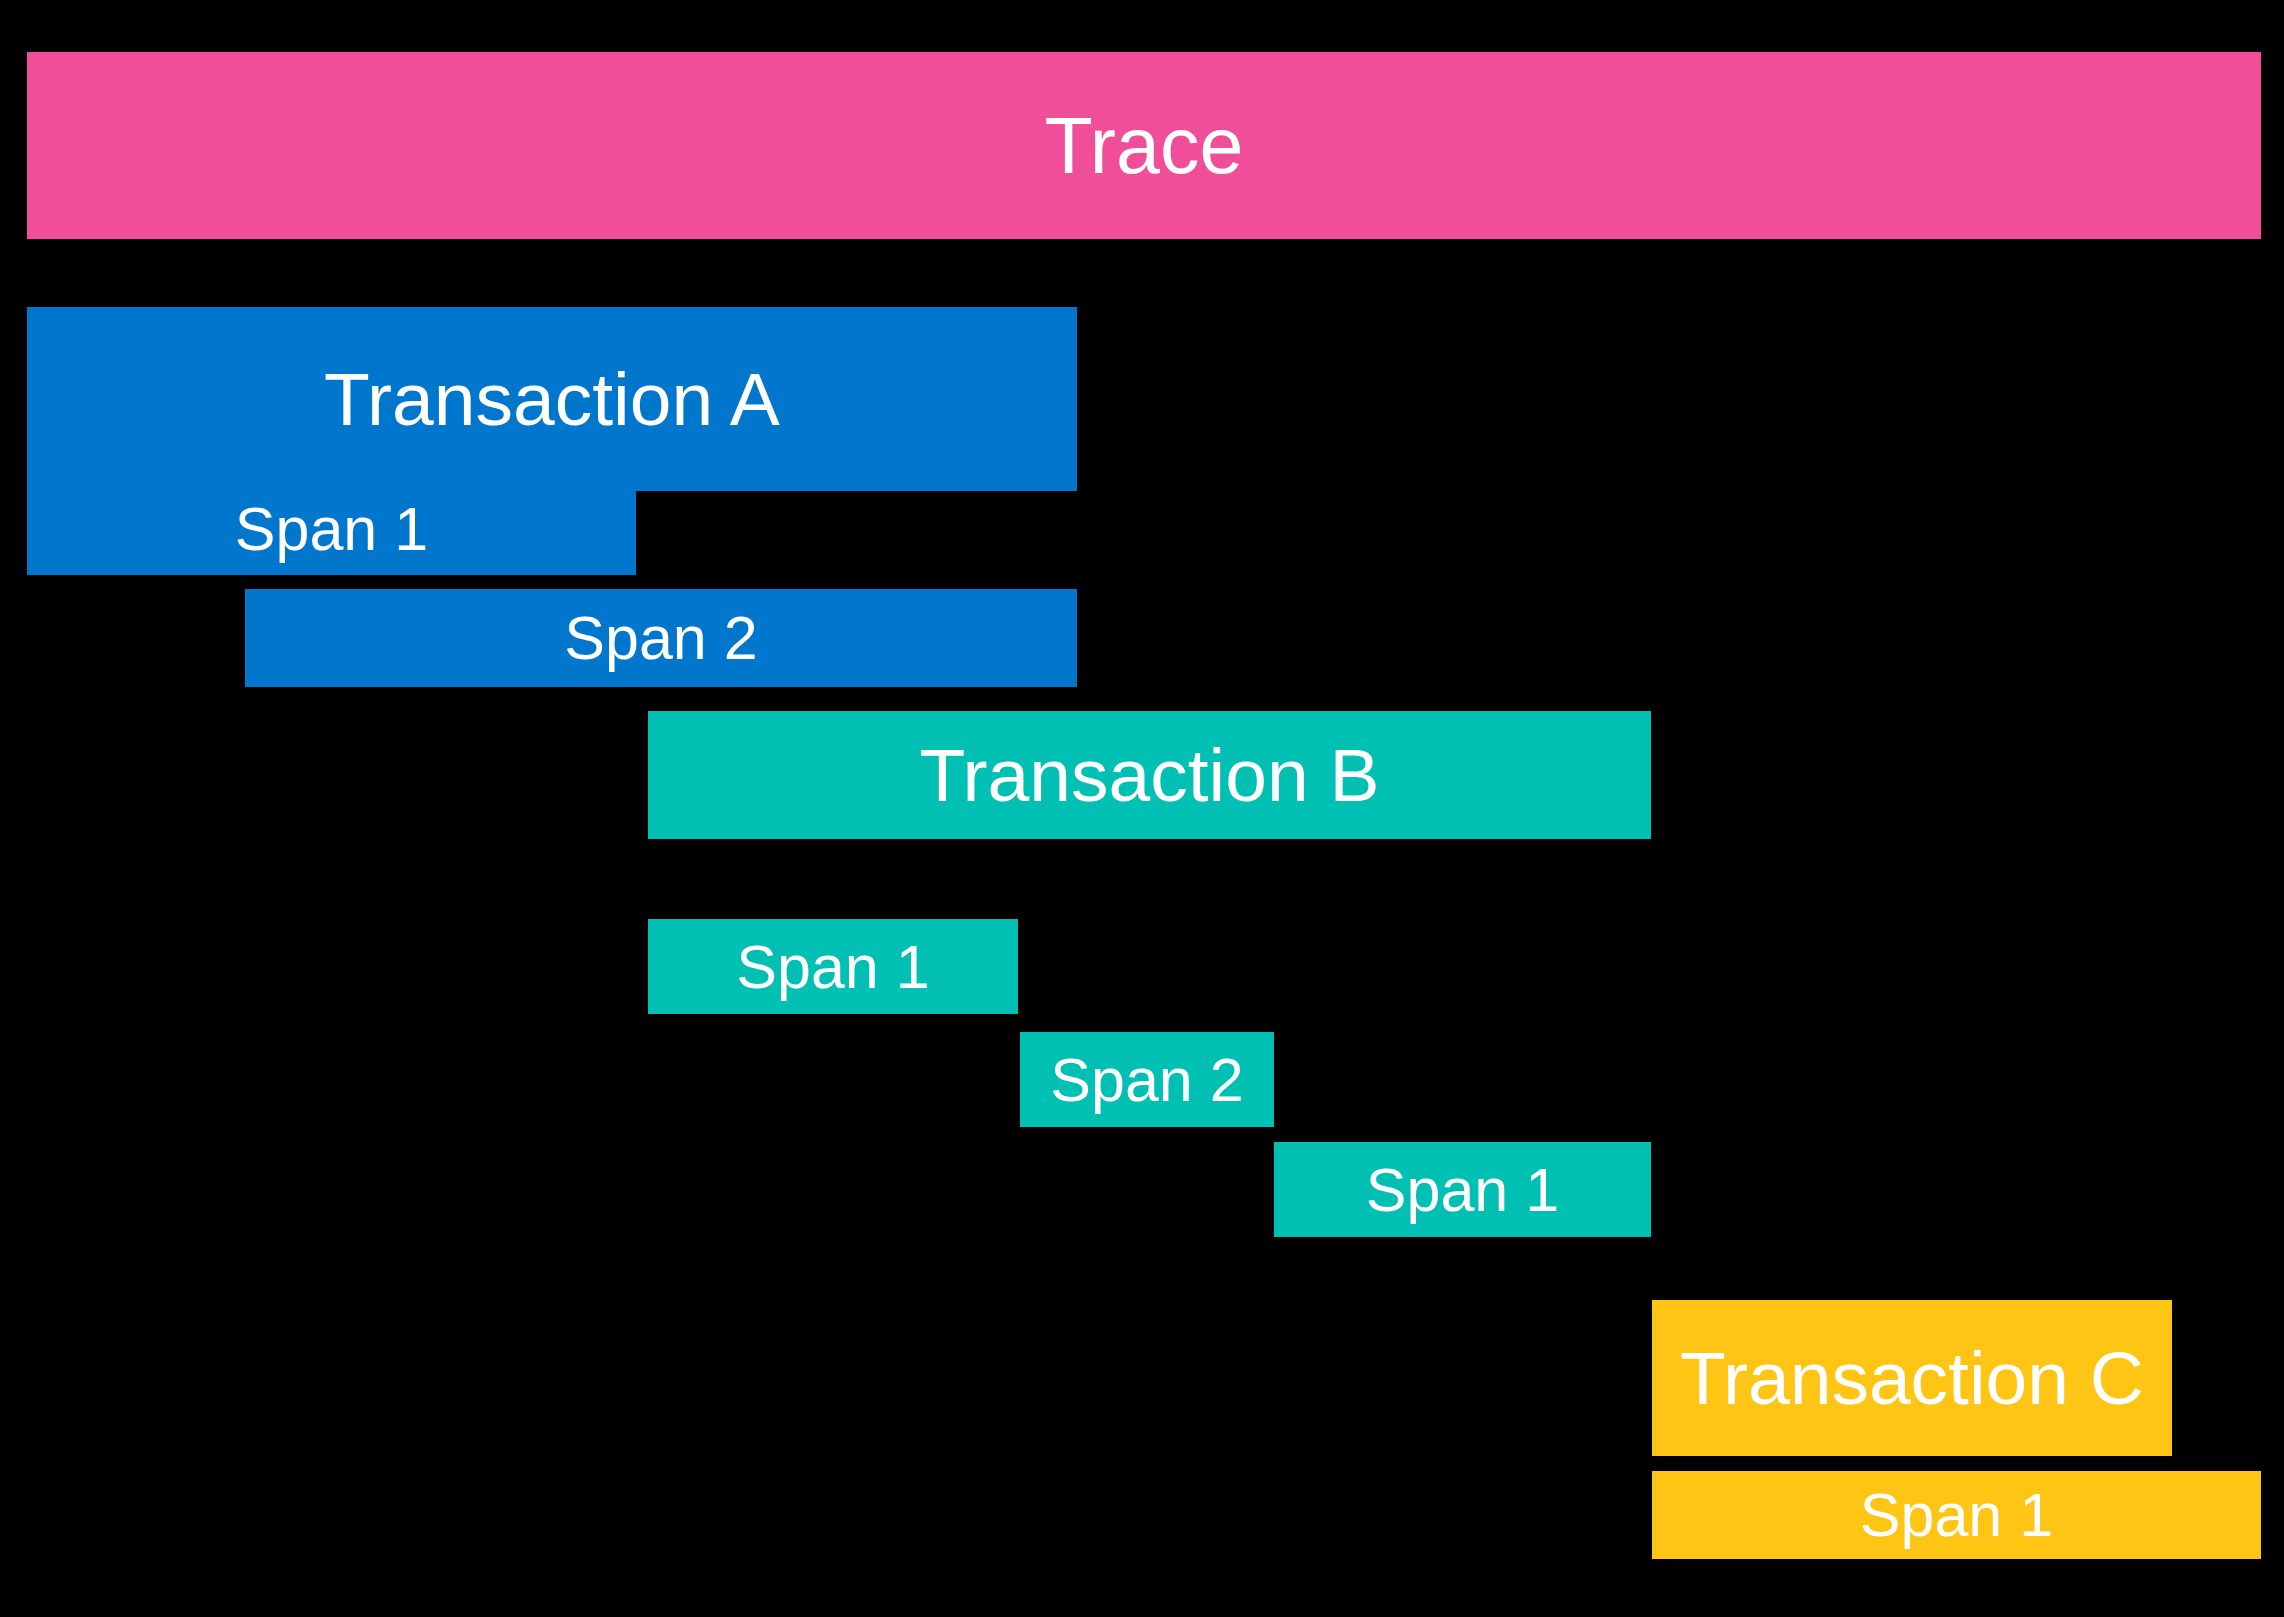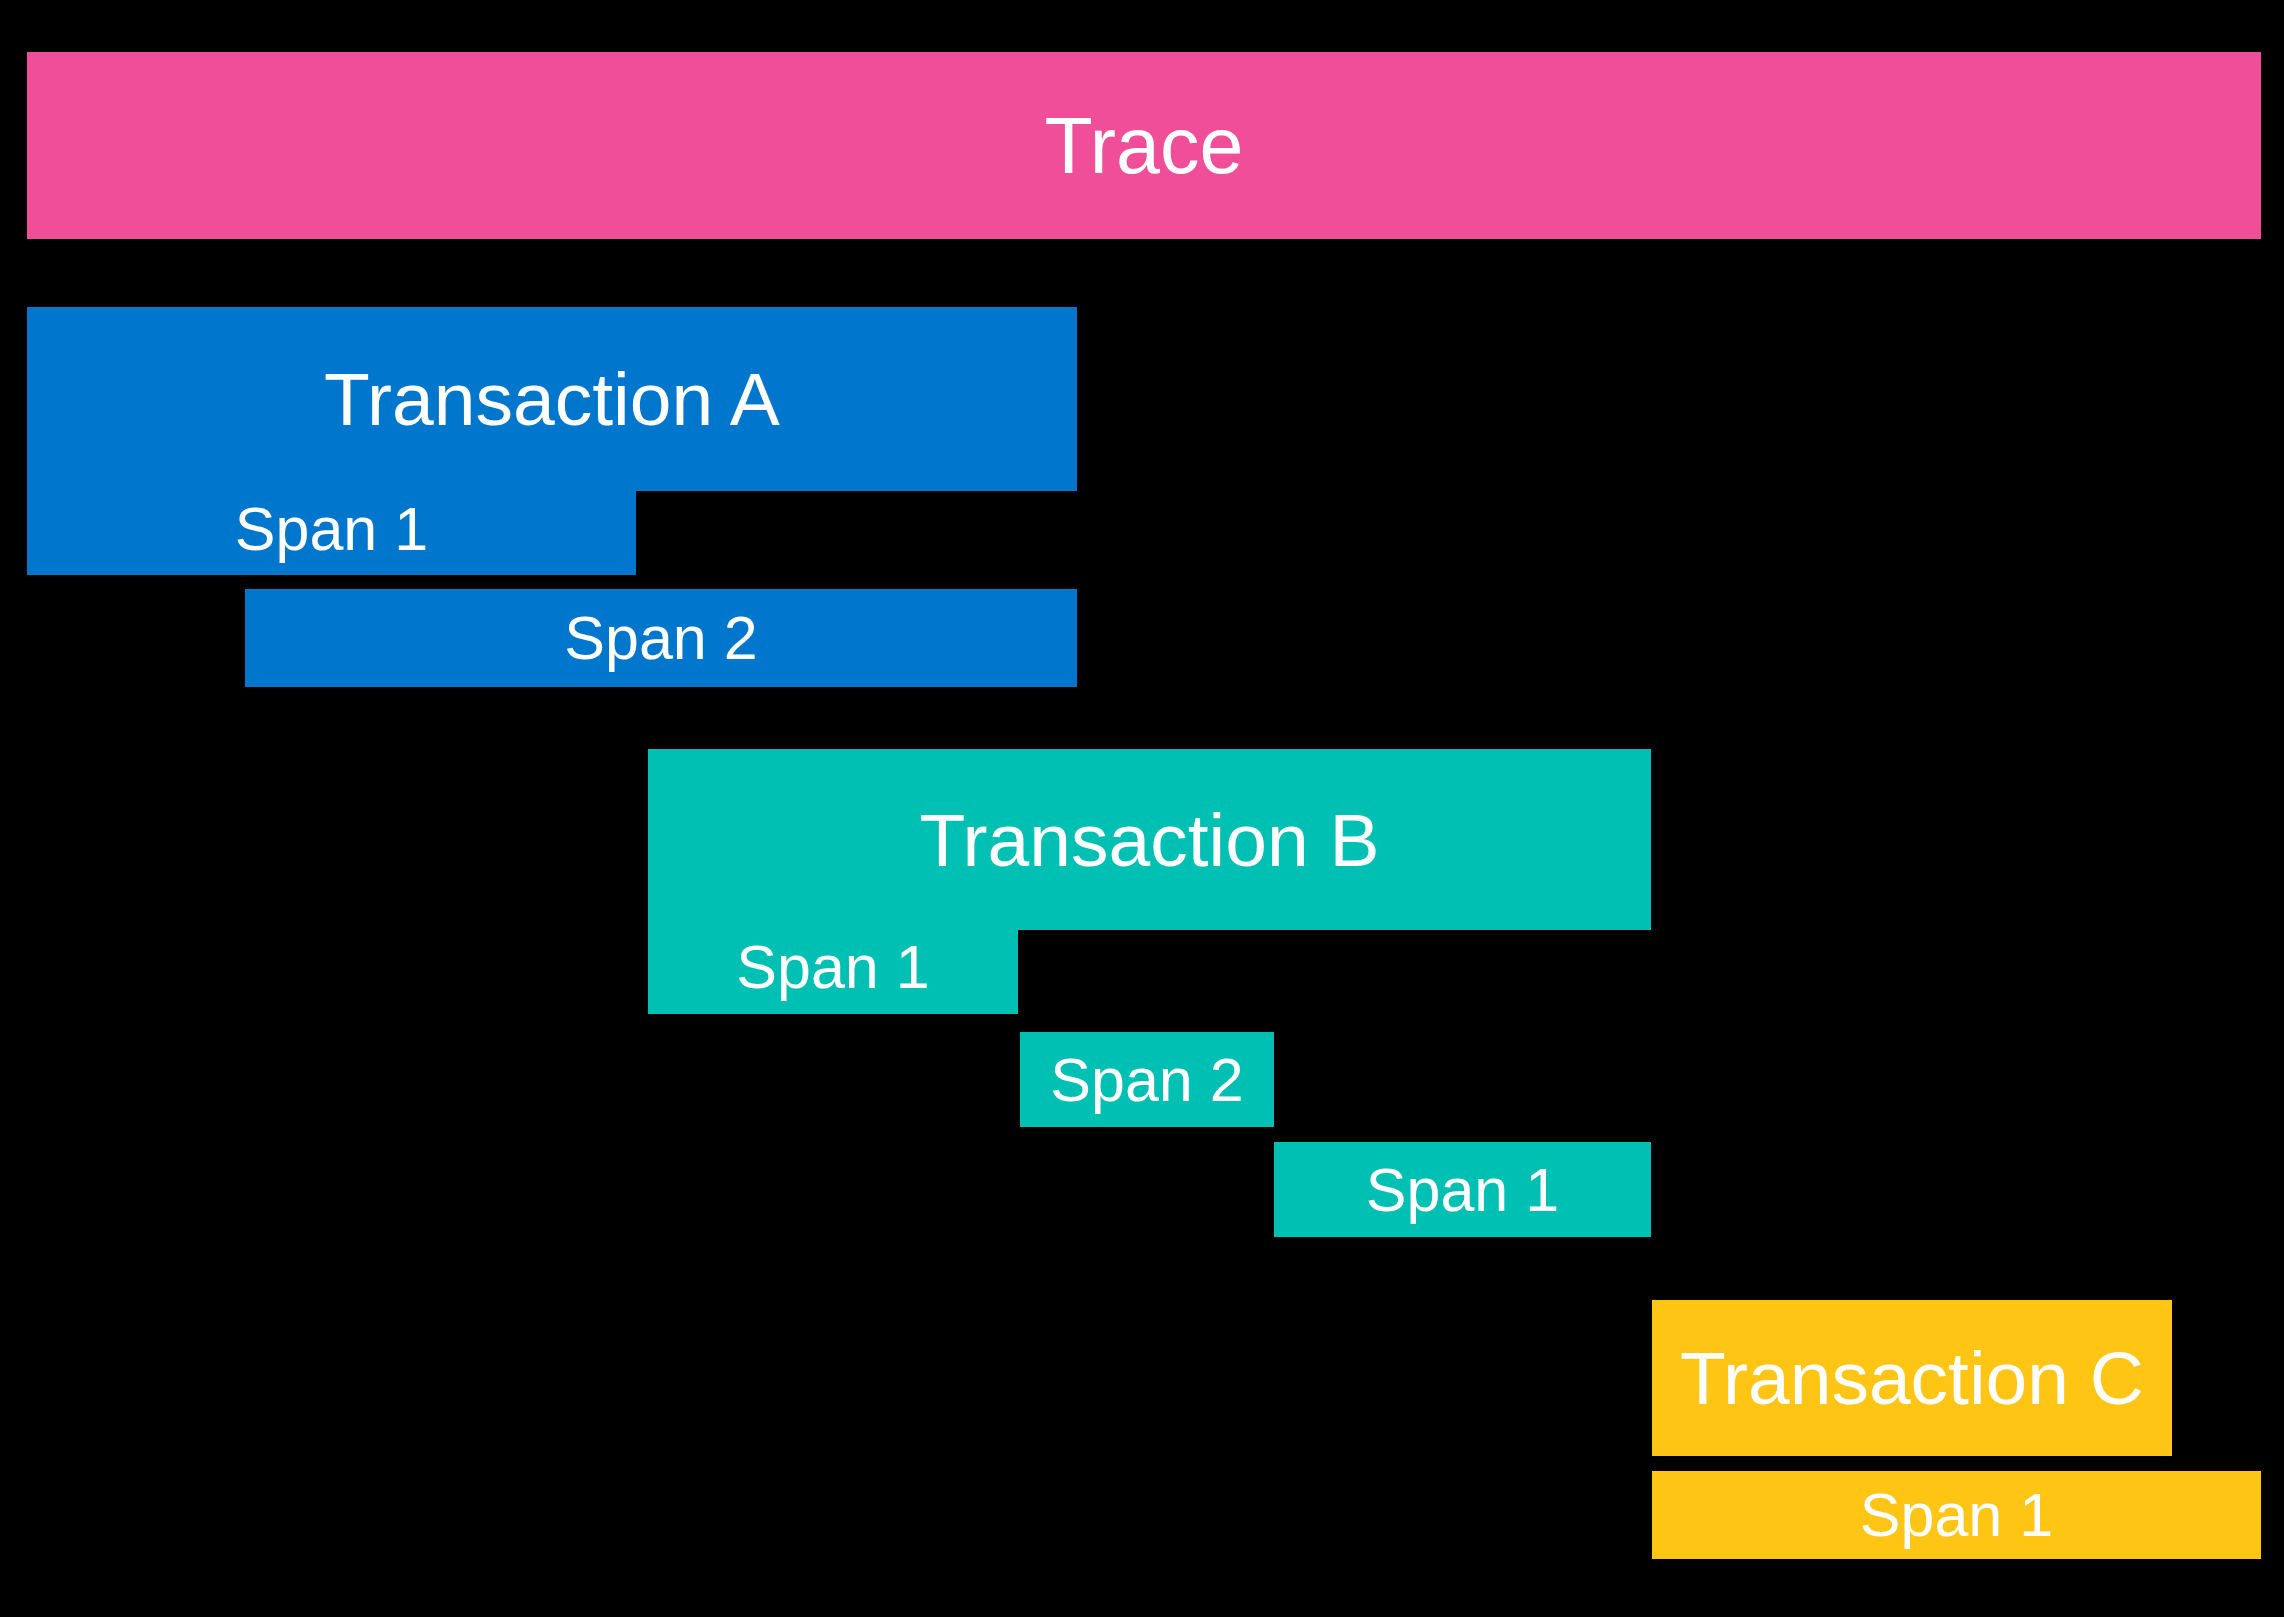--- a/index.html
+++ b/index.html
@@ -31,21 +31,21 @@
 
   .c-pink   { background: #F04E98; }
   .c-blue   { background: #0077CC; }
   .c-teal   { background: #00BFB3; }
   .c-yellow { background: #FEC514; }
 
   .bar-trace   { left: 27px;   top: 52px;   width: 2234px; height: 187px; }
   .bar-txn-a   { left: 27px;   top: 307px;  width: 1050px; height: 184px; }
   .bar-span-a1 { left: 27px;   top: 482px;  width: 609px;  height: 93px; }
   .bar-span-a2 { left: 245px;  top: 589px;  width: 832px; height: 98px; }
-  .bar-txn-b   { left: 648px;  top: 749px;  width: 1003px; height: 181px; }
+  .bar-txn-b   { left: 648px;  top: 711px;  width: 1003px; height: 128px; }
   .bar-span-b1 { left: 648px;  top: 919px; width: 370px;  height: 95px; }
   .bar-span-b2 { left: 1020px; top: 1032px; width: 254px;  height: 95px; }
   .bar-span-b3 { left: 1274px; top: 1142px; width: 377px;  height: 95px; }
   .bar-txn-c   { left: 1652px; top: 1300px; width: 520px;  height: 156px; }
   .bar-span-c1 { left: 1652px; top: 1471px; width: 609px;  height: 88px; }
 </style>
 </head>
 <body>
 
 <div class="canvas">

